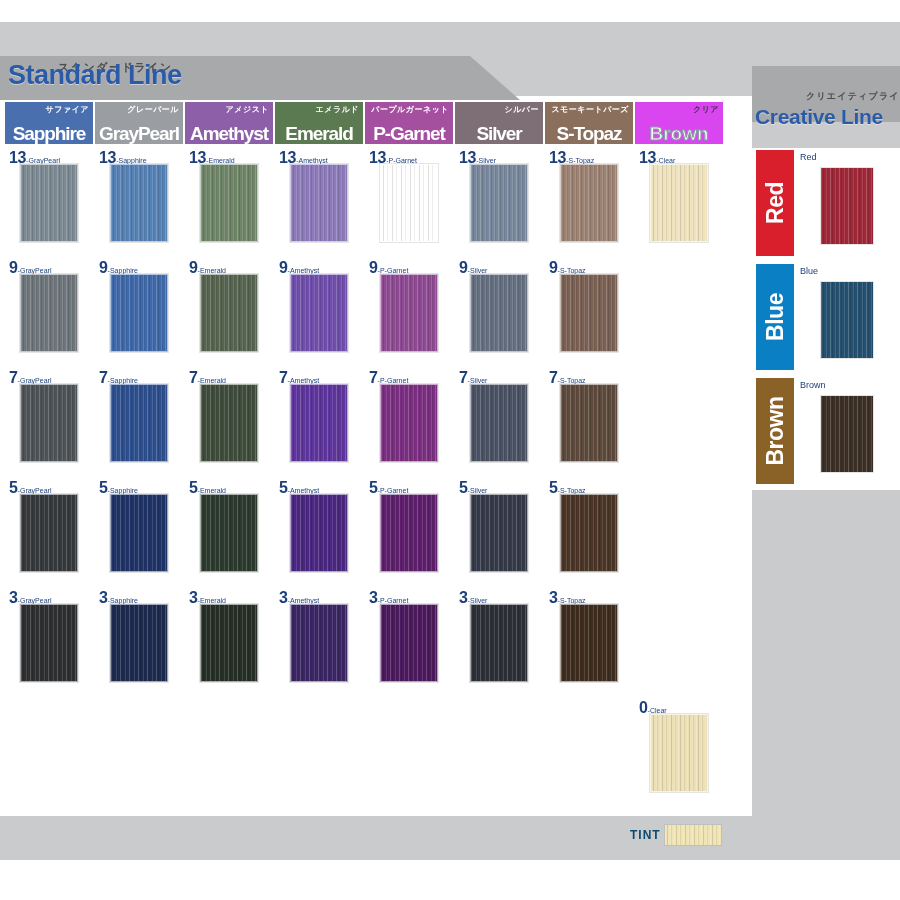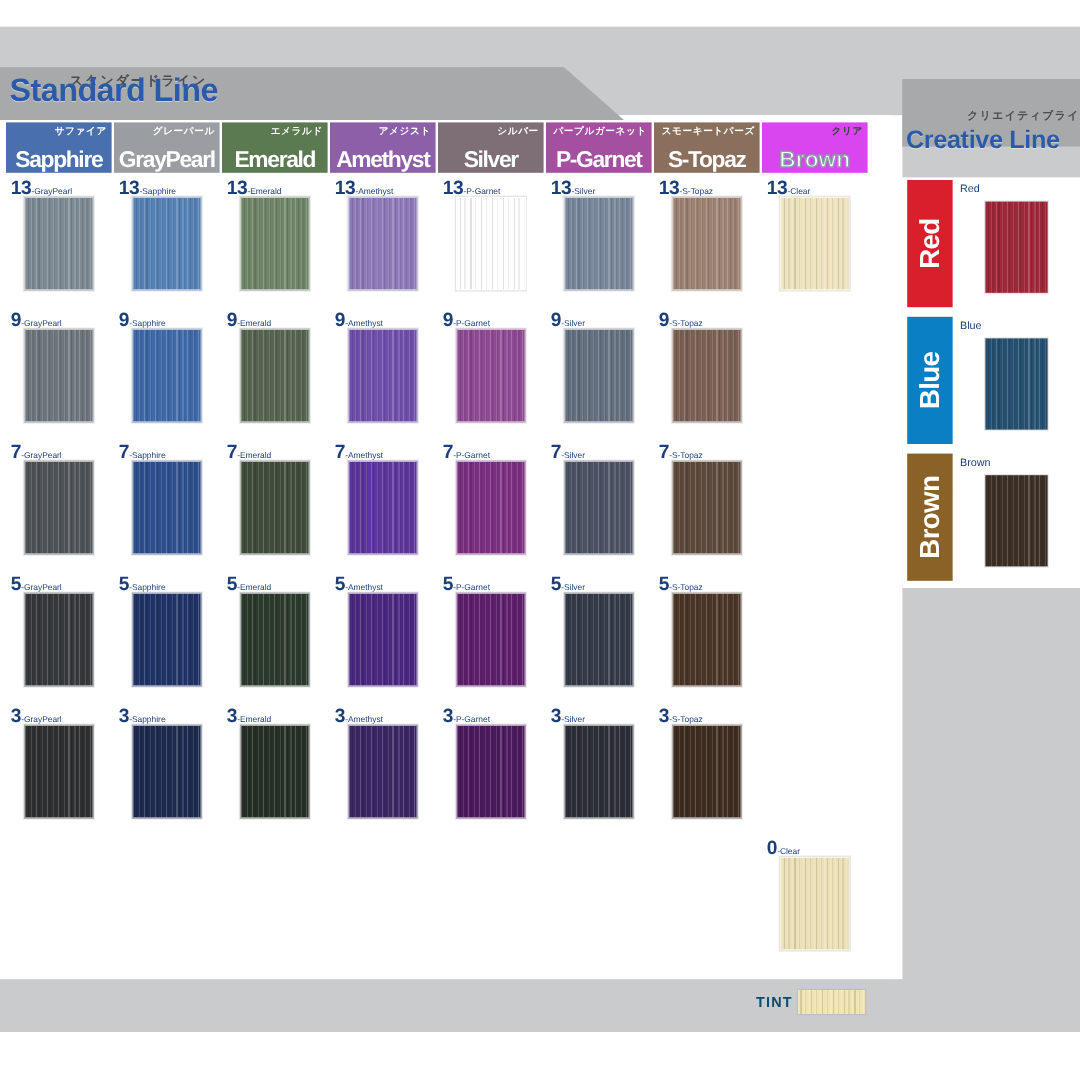--- a/index.html
+++ b/index.html
@@ -220,35 +220,35 @@
 
   <div class="colhdr-wrap" id="colhdr-wrap">
       <div class="colhdr" style="background: rgb(74, 111, 174);">
         <span class="kana">サファイア</span>
         <span class="name">Sapphire</span>
       </div>
       <div class="colhdr" style="background: rgb(154, 158, 162);">
         <span class="kana">グレーパール</span>
         <span class="name">GrayPearl</span>
       </div>
+      <div class="colhdr" style="background: rgb(140, 95, 168);">
+        <span class="kana">アメジスト</span>
+        <span class="name">Amethyst</span>
+      </div>
       <div class="colhdr" style="background: rgb(92, 122, 82);">
         <span class="kana">エメラルド</span>
         <span class="name">Emerald</span>
       </div>
-      <div class="colhdr" style="background: rgb(140, 95, 168);">
-        <span class="kana">アメジスト</span>
-        <span class="name">Amethyst</span>
+      <div class="colhdr" style="background: rgb(164, 79, 160);">
+        <span class="kana">パープルガーネット</span>
+        <span class="name">P-Garnet</span>
       </div>
       <div class="colhdr" style="background: rgb(126, 111, 119);">
         <span class="kana">シルバー</span>
         <span class="name">Silver</span>
-      </div>
-      <div class="colhdr" style="background: rgb(164, 79, 160);">
-        <span class="kana">パープルガーネット</span>
-        <span class="name">P-Garnet</span>
       </div>
       <div class="colhdr" style="background: rgb(138, 111, 93);">
         <span class="kana">スモーキートパーズ</span>
         <span class="name">S-Topaz</span>
       </div>
       <div class="colhdr clear-col" style="background: #d946ef;">
         <span class="kana">クリア</span>
         <span class="name">Brown</span>
       </div>
     </div>

